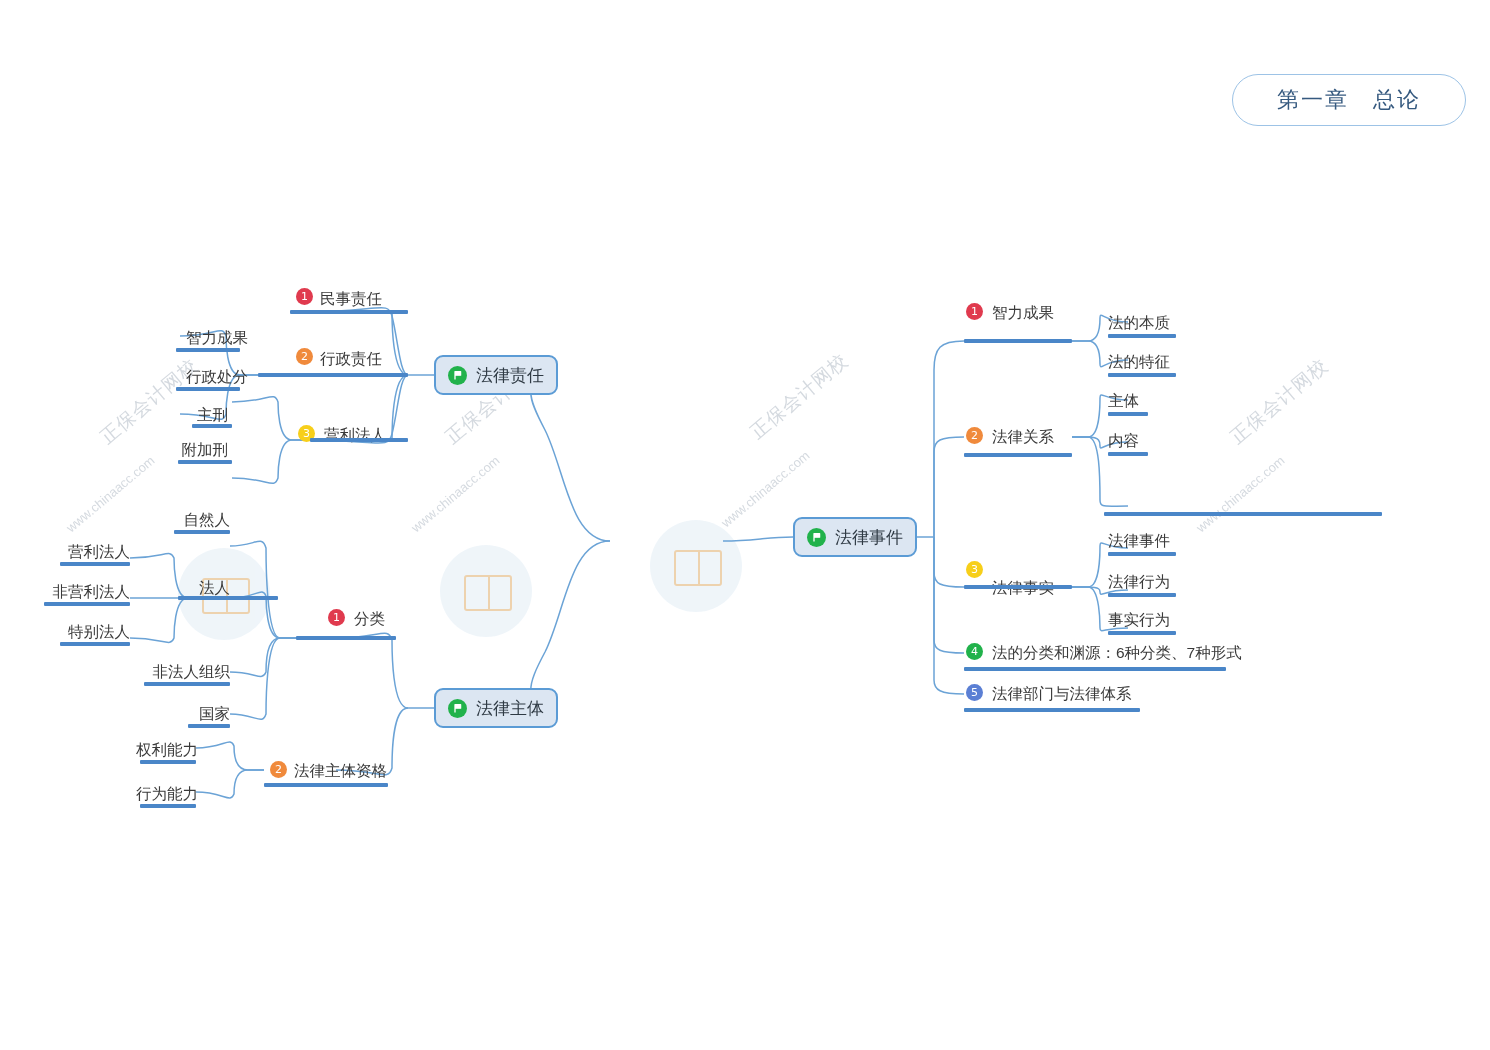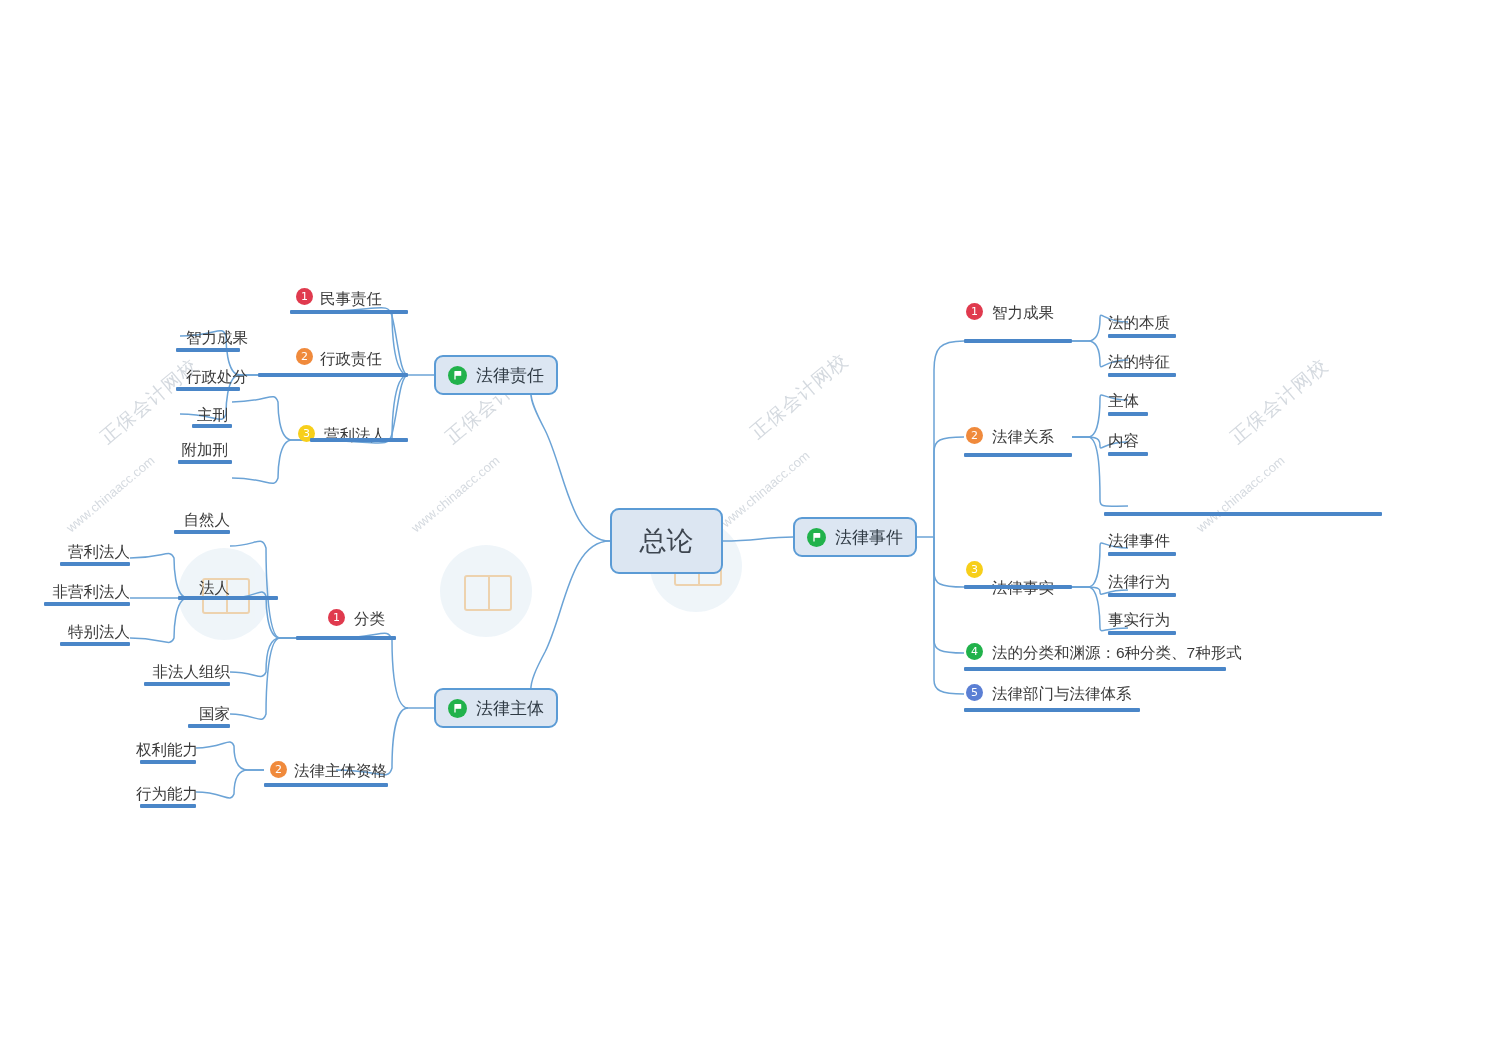--- a/index.html
+++ b/index.html
@@ -147,24 +147,24 @@
       <path d="M1072,437 C1082,437 1084,437 1088,437 C1100,437 1100,404 1100,398 C1100,390 1104,400 1128,400"></path>
       <path d="M1072,437 C1082,437 1084,437 1088,437 C1100,437 1100,442 1100,446 C1100,452 1104,442 1128,442"></path>
       <path d="M1072,437 C1082,437 1084,437 1088,437 C1100,437 1100,480 1100,500 C1100,508 1104,506 1128,506"></path>
 
       <path d="M1072,587 C1082,587 1084,587 1088,587 C1100,587 1100,552 1100,546 C1100,538 1104,548 1128,548"></path>
       <path d="M1072,587 C1082,587 1084,587 1088,587 C1100,587 1100,590 1100,592 C1100,598 1104,590 1128,590"></path>
       <path d="M1072,587 C1082,587 1084,587 1088,587 C1100,587 1100,624 1100,628 C1100,634 1104,628 1128,628"></path>
     </g>
   </svg>
 
-
-  <div class="node-box node-root">
-    <span>总论</span>
-  </div>
+  <div class="chapter-badge">
+    <span>第一章　总论</span>
+  </div>
+
 
   <div class="node-box node-branch" id="n-falvzeren">
     <span class="flag-icon">
       <svg width="11" height="11" viewBox="0 0 11 11">
           <path d="M3 1.4 V9.6 M3 1.6 H8.6 V5.2 H3 Z" fill="#fff" stroke="#fff" stroke-width="1.3" stroke-linejoin="round"></path>
         </svg>
     </span>
     <span>法律责任</span>
   </div>
 

